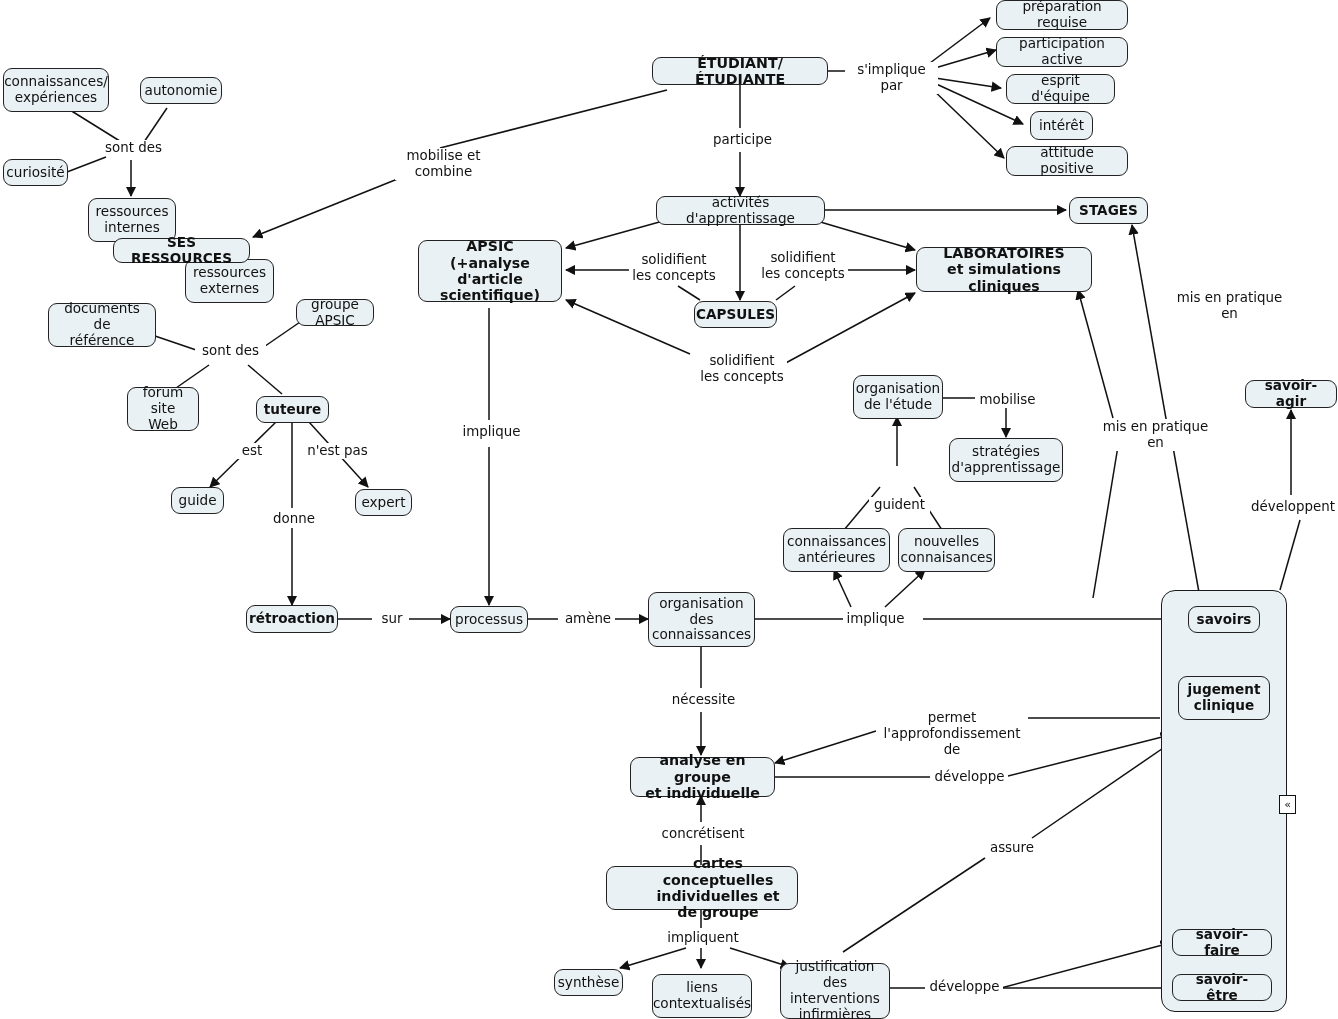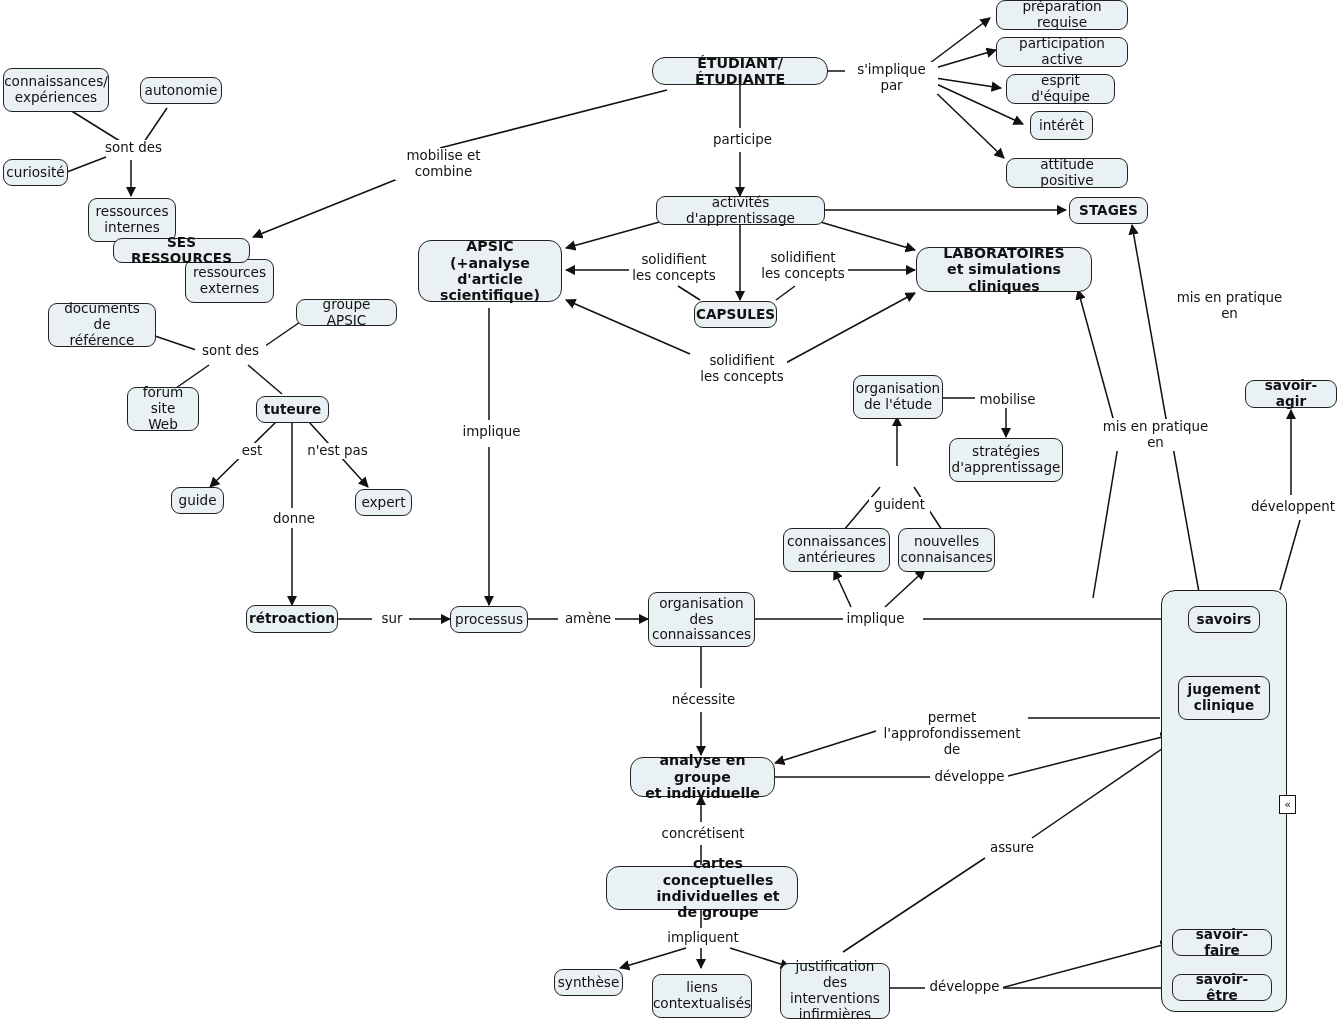--- a/index.html
+++ b/index.html
@@ -17,21 +17,21 @@
     justify-content:center;
     text-align:center;
     color:#111;
     font-size:13.6px;
     line-height:1.16;
     padding:3px 9px;
     white-space:pre-line;
     z-index:5;
   }
   .node.bold{font-weight:bold;}
-  .node.big{font-size:14.2px;border-radius:13px;}
+  .node.big{font-size:14.2px;}
   .panel{
     position:absolute;
     background:#e9f1f4;
     border:1.5px solid #1a1a1a;
     border-radius:14px;
     z-index:2;
   }
   .handle{
     position:absolute;
     width:15px;height:17px;
@@ -171,35 +171,35 @@
 expériences</div>
   <div class="node" style="left:140px;top:77px;width:82px;height:27px;">autonomie</div>
   <div class="node" style="left:3px;top:159px;width:65px;height:27px;">curiosité</div>
   <div class="node stack-mid" style="left:88px;top:198px;width:88px;height:44px;">ressources
 internes</div>
   <div class="node bold stack-top" style="left:113px;top:238px;width:137px;height:25px;">SES RESSOURCES</div>
   <div class="node stack-mid" style="left:185px;top:259px;width:89px;height:44px;">ressources
 externes</div>
   <div class="node" style="left:48px;top:303px;width:108px;height:44px;">documents de
 référence</div>
-  <div class="node" style="left:296px;top:299px;width:101px;height:27px;">groupe APSIC</div>
+  <div class="node" style="left:296px;top:299px;width:78px;height:27px;">groupe APSIC</div>
   <div class="node" style="left:127px;top:387px;width:72px;height:44px;">forum
 site Web</div>
   <div class="node bold" style="left:256px;top:396px;width:73px;height:27px;">tuteure</div>
   <div class="node" style="left:171px;top:487px;width:53px;height:27px;">guide</div>
   <div class="node" style="left:355px;top:489px;width:57px;height:27px;">expert</div>
   <div class="node bold" style="left:246px;top:605px;width:92px;height:28px;">rétroaction</div>
   <div class="node" style="left:450px;top:606px;width:78px;height:27px;">processus</div>
 
   <div class="node bold big" style="left:652px;top:57px;width:176px;height:28px;">ÉTUDIANT/ÉTUDIANTE</div>
   <div class="node" style="left:996px;top:0px;width:132px;height:30px;">préparation requise</div>
   <div class="node" style="left:996px;top:37px;width:132px;height:30px;">participation active</div>
   <div class="node" style="left:1006px;top:74px;width:109px;height:30px;">esprit d'équipe</div>
   <div class="node" style="left:1030px;top:111px;width:63px;height:29px;">intérêt</div>
-  <div class="node" style="left:1006px;top:146px;width:122px;height:30px;margin-top:12px;">attitude positive</div>
+  <div class="node" style="left:1006px;top:146px;width:122px;height:30px;">attitude positive</div>
 
   <div class="node" style="left:656px;top:196px;width:169px;height:29px;">activités d'apprentissage</div>
   <div class="node bold" style="left:1069px;top:197px;width:79px;height:27px;">STAGES</div>
   <div class="node bold big" style="left:418px;top:240px;width:144px;height:62px;">APSIC
 (+analyse d'article
 scientifique)</div>
   <div class="node bold" style="left:694px;top:301px;width:83px;height:27px;">CAPSULES</div>
   <div class="node bold big" style="left:916px;top:247px;width:176px;height:45px;">LABORATOIRES
 et simulations cliniques</div>
 

